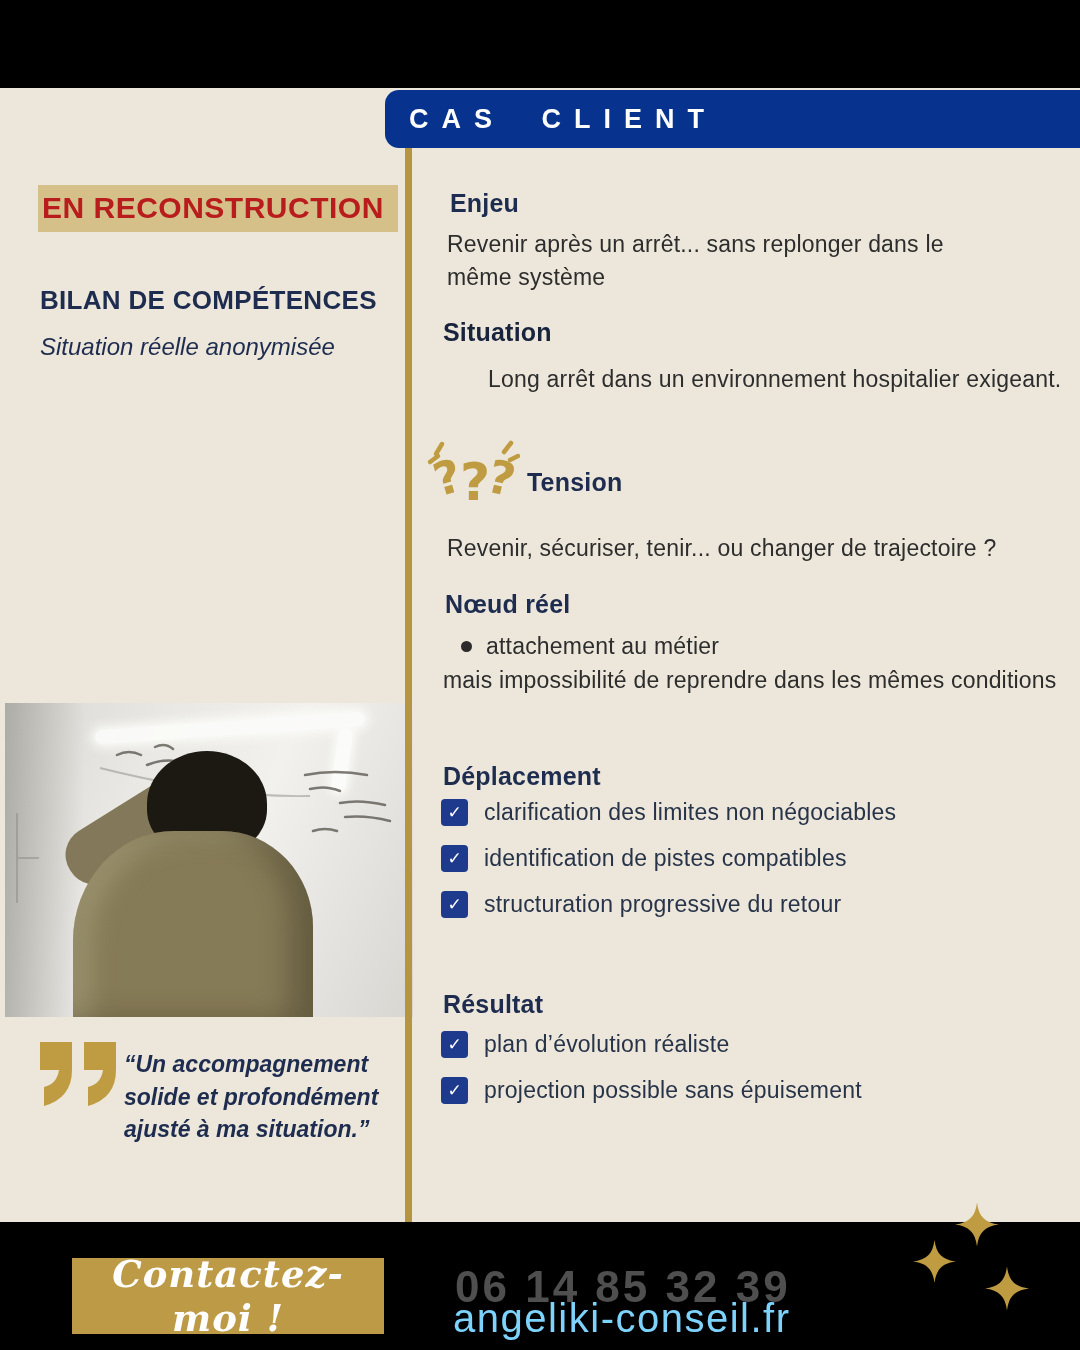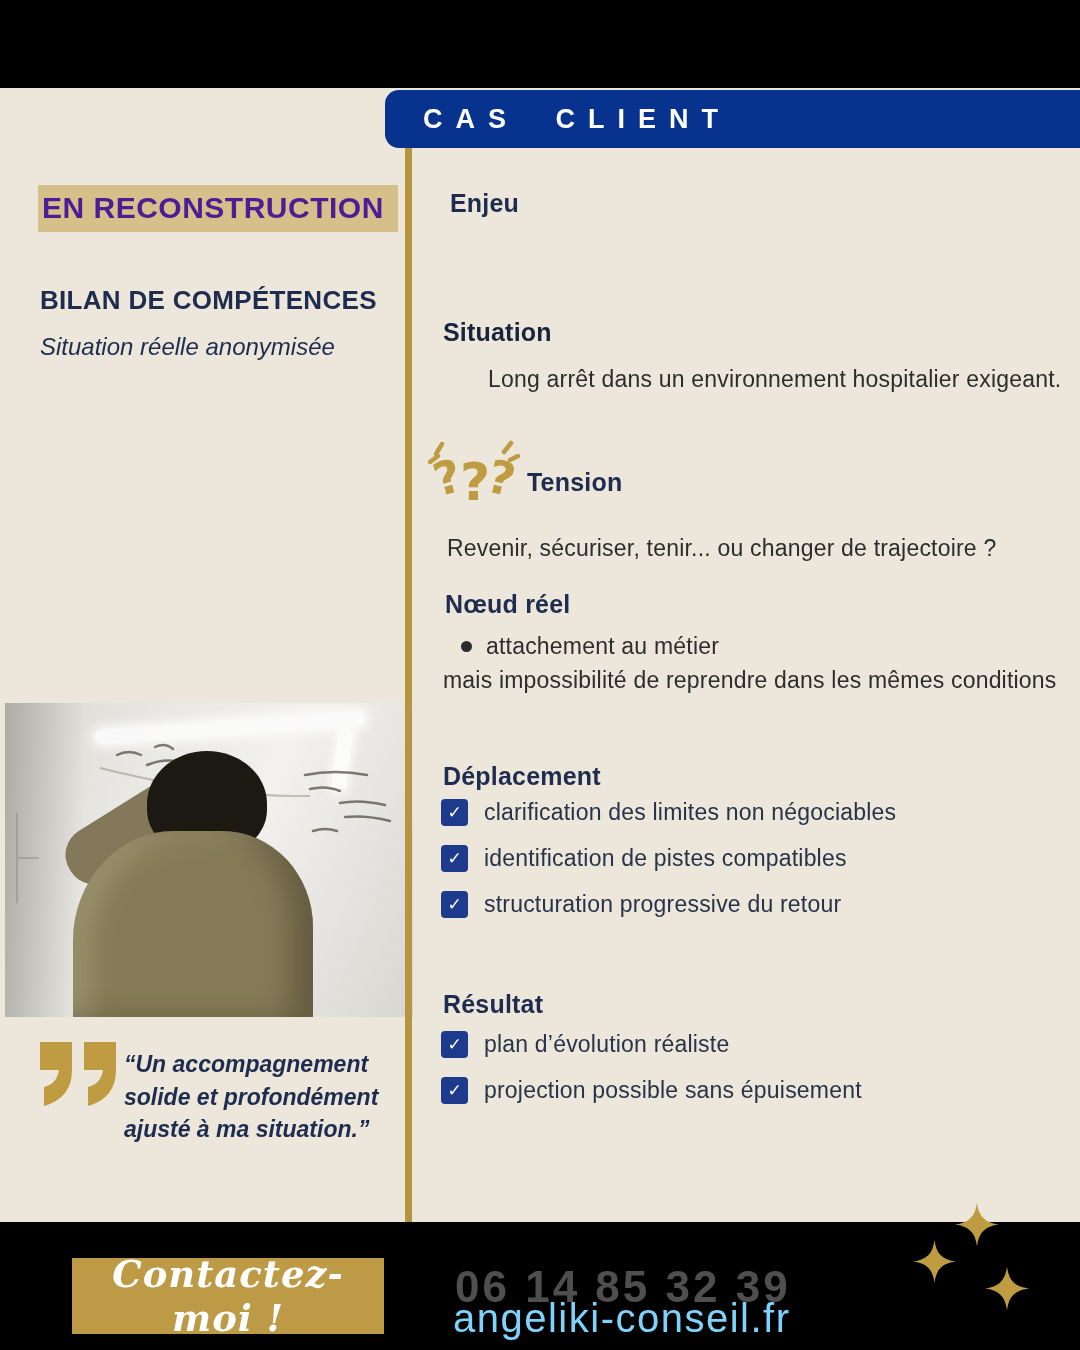--- a/index.html
+++ b/index.html
@@ -10,32 +10,32 @@
     font-family: "Liberation Sans", "DejaVu Sans", sans-serif;
   }
   .page {
     position: absolute; left: 0; top: 88px; width: 1080px; height: 1134px;
     background: #ece7da;
   }
   
   .banner {
     position: absolute; left: 385px; top: 90px; width: 695px; height: 58px;
     background: #07338e; border-radius: 14px 0 0 14px;
-    display: flex; align-items: center; padding-left: 38px;
+    display: flex; align-items: center; padding-left: 24px;
     color: #ffffff; font-weight: bold; font-size: 27px;
     letter-spacing: 13px; word-spacing: 16px; z-index: 5;
   }
   .gold-line {
     position: absolute; left: 405px; top: 147px; width: 7px; height: 1075px;
     background: #b5953f; z-index: 4;
   }
   
   .headline {
     position: absolute; left: 38px; top: 185px;
-    background: #d6c089; color: #4c1d95;
+    background: #d6c089; color: #b91c1c;
     font-size: 30px; font-weight: bold; padding: 6px 14px 7px 4px;
     letter-spacing: 0.5px;
   }
   .subheadline {
     position: absolute; left: 40px; top: 285px; color: #1e2c4f;
     font-size: 26px; font-weight: bold; letter-spacing: 0.3px;
   }
   .note {
     position: absolute; left: 40px; top: 333px; color: #1e2c4f;
     font-size: 24px; font-style: italic;
@@ -181,20 +181,21 @@
 
   <svg class="quote-marks" width="82" height="68" viewBox="0 0 82 68">
     <g fill="#bf9c42">
       <path d="M2 0 H34 V28 Q34 56 6 64 L6 45 Q19 42 21 28 H2 Z"></path>
       <path d="M46 0 H78 V28 Q78 56 50 64 L50 45 Q63 42 65 28 H46 Z"></path>
     </g>
   </svg>
   <div class="quote-text">“Un accompagnement solide et profondément ajusté à ma situation.”</div>
 
   <div class="sec-heading" id="enjeu-h">Enjeu</div>
+  <div class="sec-body" id="enjeu-b">Revenir après un arrêt... sans replonger dans le même système</div>
 
   <div class="sec-heading darker" id="situation-h">Situation</div>
   <div class="sec-body" id="situation-b">Long arrêt dans un environnement hospitalier exigeant.</div>
 
   <svg id="tension-icon" width="94" height="74" viewBox="0 0 94 74">
     <g stroke="#bf9c42" stroke-width="4.5" stroke-linecap="round">
       <line x1="10" y1="18" x2="16" y2="8"></line>
       <line x1="4" y1="26" x2="12" y2="20"></line>
       <line x1="78" y1="16" x2="85" y2="7"></line>
       <line x1="84" y1="24" x2="92" y2="20"></line>

